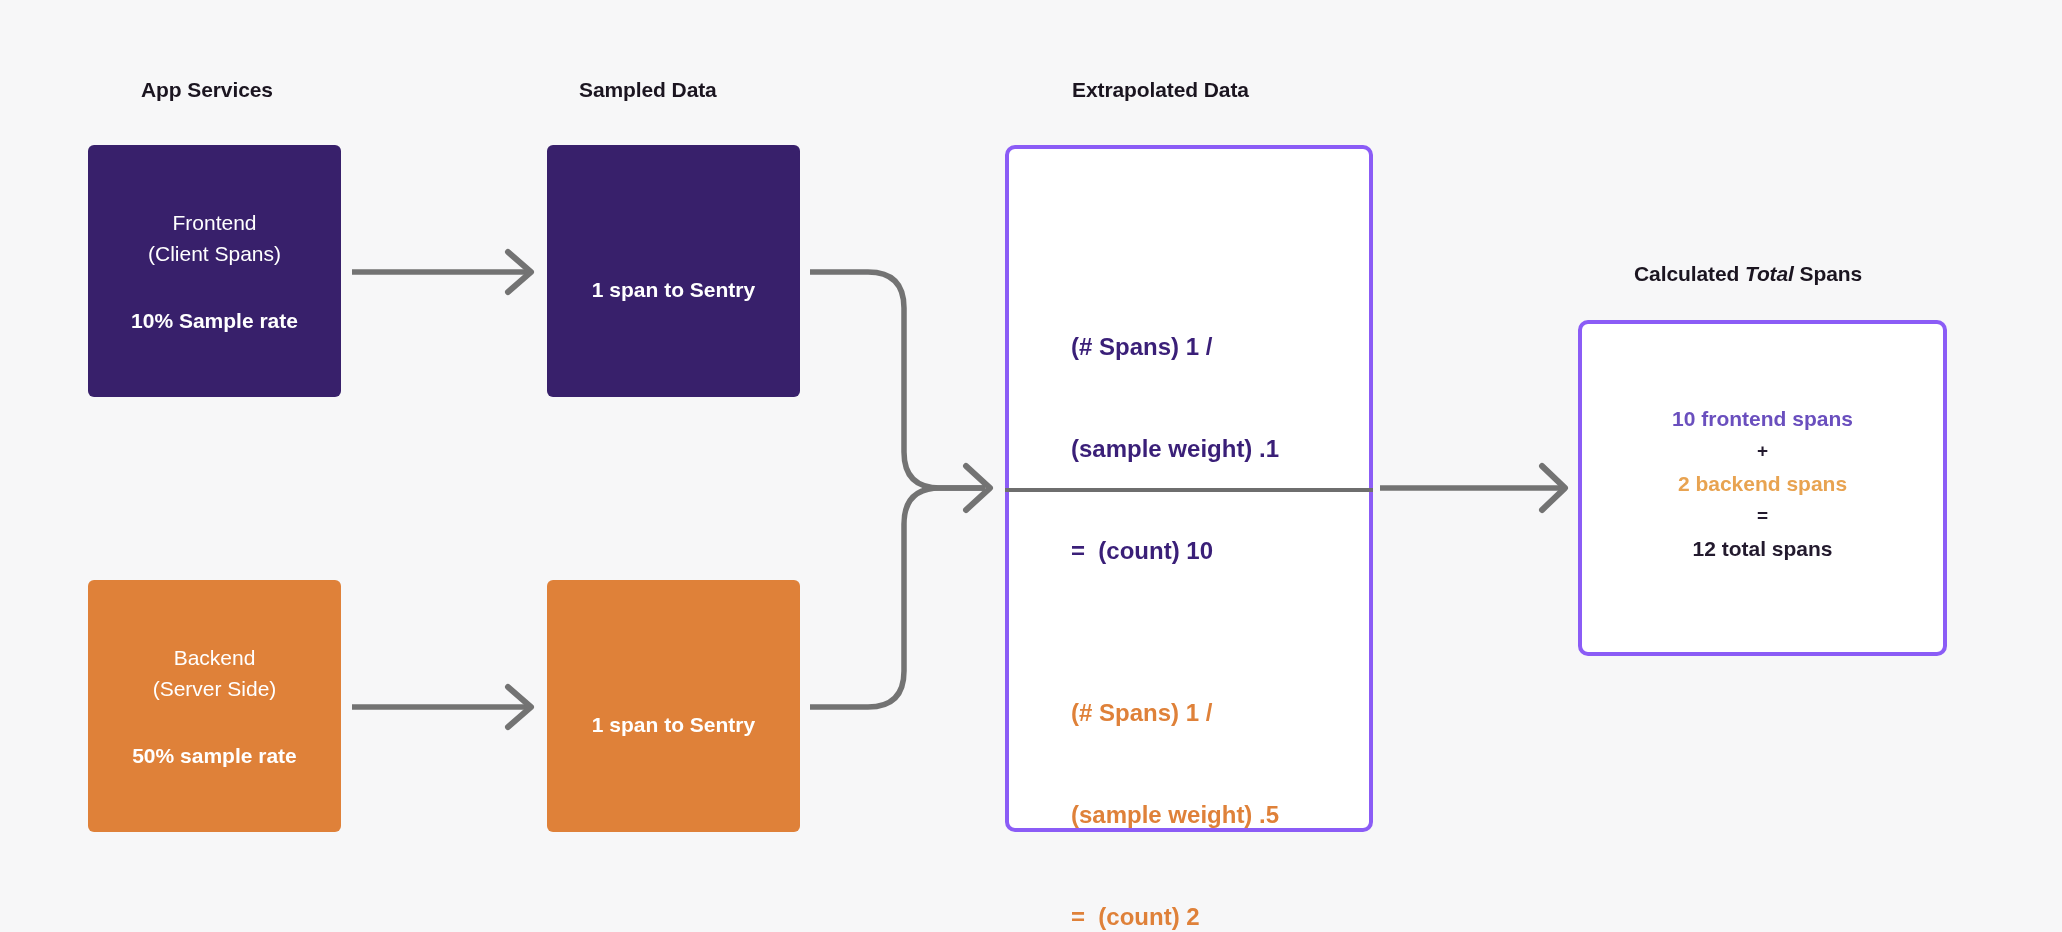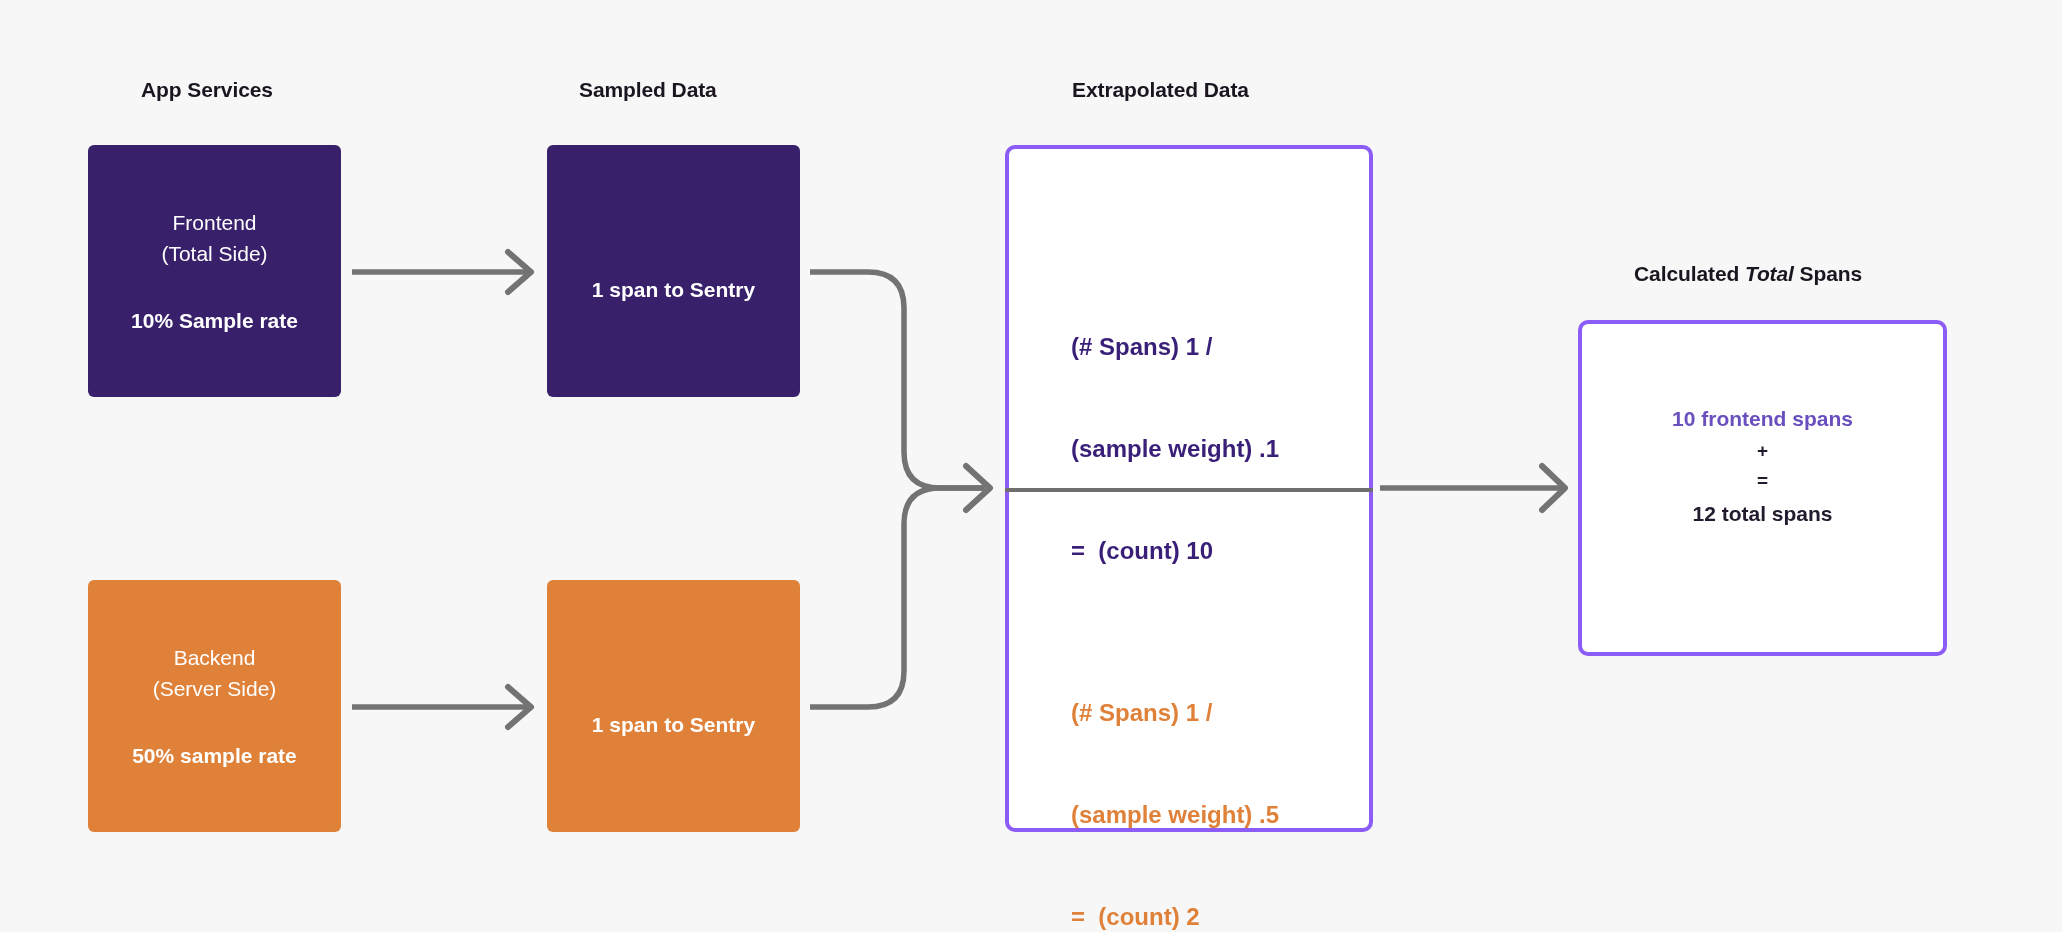--- a/index.html
+++ b/index.html
@@ -113,21 +113,21 @@
   <div class="col-header" style="left:579px; top:78px;">Sampled Data</div>
 
   <div class="col-header" style="left:1072px; top:78px;">Extrapolated Data</div>
 
   <div class="col-header" style="left:1634px; top:262px;">
     <span>Calculated </span><em>Total</em><span> Spans</span>
   </div>
 
   <div class="node fill-purple" style="left:88px; top:145px; width:253px; height:252px;">
     <div class="line">Frontend</div>
-    <div class="line">(Total Side)</div>
+    <div class="line">(Client Spans)</div>
     <div class="line strong">10% Sample rate</div>
   </div>
 
   <div class="node fill-orange" style="left:88px; top:580px; width:253px; height:252px;">
     <div class="line">Backend</div>
     <div class="line">(Server Side)</div>
     <div class="line strong">50% sample rate</div>
   </div>
 
   <div class="node fill-purple" style="left:547px; top:145px; width:253px; height:252px;">
@@ -151,20 +151,21 @@
   <div class="formula orange" style="left:1071px; top:628px;">
     <div>(# Spans) 1 /</div>
     <div>(sample weight) .5</div>
     <div>=  (count) 2</div>
   </div>
 
   <div class="outline-box" style="left:1578px; top:320px; width:369px; height:336px;">
     <div class="totals" style="top:77px;">
       <div class="row c-purple">10 frontend spans</div>
       <div class="row op">+</div>
+      <div class="row c-orange">2 backend spans</div>
       <div class="row op">=</div>
       <div class="row c-dark">12 total spans</div>
     </div>
   </div>
 
   <svg id="wires" viewBox="0 0 2062 932">
 
     <g>
       <line x1="352" y1="272" x2="528" y2="272" stroke="#737373" stroke-width="5.5"></line>
       <polyline class="head" points="508,252 531,272 508,292"></polyline>

